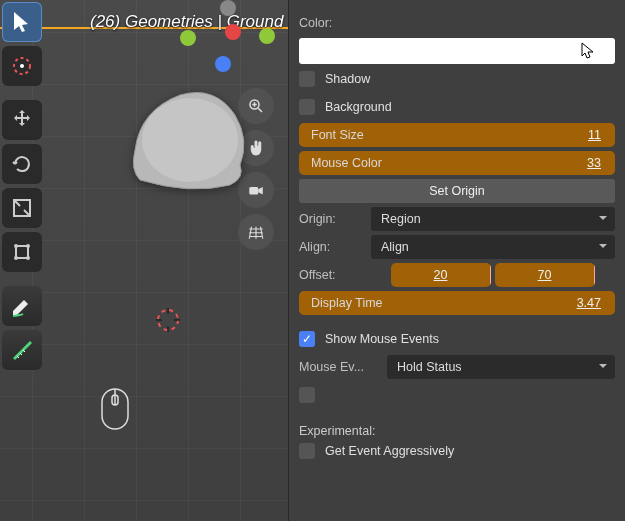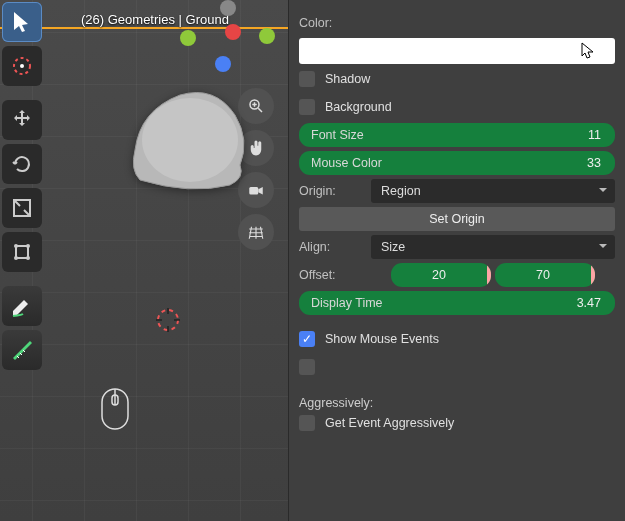--- a/index.html
+++ b/index.html
@@ -6,21 +6,21 @@
 html, body { width: 625px; height: 521px; overflow: hidden; background: #3b3b3b; }
 .root { display: flex; width: 625px; height: 521px; position: relative; }
 
 .viewport { position: relative; width: 288px; height: 521px; background: linear-gradient(#4a4a4a 0%, #3f3f3f 100%); overflow: hidden; }
 .viewport::before { content:""; position:absolute; inset:0; background-image:
  linear-gradient(rgba(255,255,255,0.04) 1px, transparent 1px),
  linear-gradient(90deg, rgba(255,255,255,0.04) 1px, transparent 1px);
  background-size: 52px 52px; background-position: -20px -20px; }
 .orange-line { position:absolute; top:27px; left:0; right:0; height:2px; background:#f5a623; }
 
-.header-text { position:absolute; top:12px; left:81px; color:#fff; font-size:13px; text-shadow:0 1px 2px #000; white-space:nowrap; }
+.header-text { position:absolute; top:12px; left:90px; color:#fff; font-size:17px; text-shadow:0 1px 2px #000; white-space:nowrap;font-style:italic; }
 
 .toolbar { position:absolute; top:0; left:2px; width:44px; display:flex; flex-direction:column; gap:4px; padding-top:2px; }
 .tool { width:40px; height:40px; border-radius:6px; background:#2a2a2a; display:flex; align-items:center; justify-content:center; color:#ccc; }
 .tool.active { background:#3a5f8a; box-shadow: inset 0 0 0 1px #5b8bc4; color:#fff; }
 .tool svg { width:24px; height:24px; }
 .tool.pencil { background: linear-gradient(#3a3a3a,#2a2a2a); }
 .tool.ruler { background: linear-gradient(#3a3a3a,#2a2a2a); }
 .toolbar .gap { height:6px; }
 
 .nav-stack { position:absolute; top:88px; right:6px; width:44px; display:flex; flex-direction:column; gap:6px; }
@@ -48,26 +48,26 @@
 .row { display:flex; align-items:center; height:26px; margin-bottom:2px; }
 .lbl { width:72px; color:#c0c0c0; }
 .lbl-wide { width:88px; color:#c0c0c0; }
 .color-swatch { flex:1; height:26px; background:#fff; border-radius:3px; position:relative; }
 .cursor-arrow { position:absolute; top:4px; right:18px; }
 
 .chk { width:16px; height:16px; border-radius:3px; background:#555; margin-right:10px; display:flex; align-items:center; justify-content:center; }
 .chk.on { background:#4a80f5; }
 .chk.on::after { content:"✓"; color:#fff; font-size:12px; line-height:1; }
 
-.num-field { flex:1; display:flex; height:24px; background:#15803d; border-radius:11px; overflow:hidden; }
+.num-field { flex:1; display:flex; height:24px; background:#a16207; border-radius:5px; overflow:hidden; }
 .num-field.half { flex: 0 0 100px; }
 .num-field .name { flex:1; padding:0 12px; display:flex; align-items:center; color:#d8d8d8; }
-.num-field .val { padding:0 14px; display:flex; align-items:center; color:#eee; justify-content:flex-end; }
+.num-field .val { padding:0 14px; display:flex; align-items:center; color:#eee; justify-content:flex-end;text-decoration:underline; }
 .num-field.dual .val { flex:1; text-align:center; justify-content:center; }
-.num-field.dual .val:first-child { border-right:4px solid #fca5a5; }
+.num-field.dual .val:first-child { border-right:1px solid #fca5a5; }
 
 .sel { flex:1; height:24px; background:#2b2b2b; border-radius:3px; display:flex; align-items:center; padding:0 10px; color:#ddd; position:relative; }
 .sel::after { content:""; position:absolute; right:8px; top:9px; border:4px solid transparent; border-top-color:#bbb; }
 
 .btn-wide { flex:1; height:24px; background:#595959; border-radius:3px; display:flex; align-items:center; justify-content:center; color:#eee; }
 
 .spacer { height:8px; }
 .section { margin-top:6px; color:#ccc; }
 </style>
 </head>
@@ -215,32 +215,32 @@
         </div>
       </div>
    <div class="row">
         <div class="num-field">
           <span class="name">Mouse Color</span>
           <span class="val">33</span>
         </div>
       </div>
 
    <div class="row">
+        <div class="btn-wide">Set Origin</div>
+      </div>
+   <div class="row">
         <span class="lbl">Origin:</span>
         <div class="sel">
           <span>Region</span>
         </div>
       </div>
    <div class="row">
-        <div class="btn-wide">Set Origin</div>
-      </div>
-   <div class="row">
         <span class="lbl">Align:</span>
         <div class="sel">
-          <span>Size</span>
+          <span>Align</span>
         </div>
       </div>
 
    <div class="row">
      <span class="lbl">Offset:</span>
      <span style="flex:0 0 20px"></span>
      <div class="num-field dual half">
           <span class="val">20</span>
         </div>
      <div style="width:4px"></div>
@@ -255,23 +255,29 @@
           <span class="val">3.47</span>
         </div>
       </div>
    <div class="spacer"></div>
 
    <div class="row">
         <div class="chk on"></div>
         <span>Show Mouse Events</span>
       </div>
    <div class="row">
+        <span class="lbl-wide">Mouse Ev...</span>
+        <div class="sel">
+          <span>Hold Status</span>
+        </div>
+      </div>
+   <div class="row">
         <div class="chk"></div>
       </div>
 
    <div class="spacer"></div>
-   <div class="section">Aggressively:</div>
+   <div class="section">Experimental:</div>
    <div class="row" style="">
         <div class="chk"></div>
         <span>Get Event Aggressively</span>
       </div>
  </div>
 </div>
 
 </body></html>

